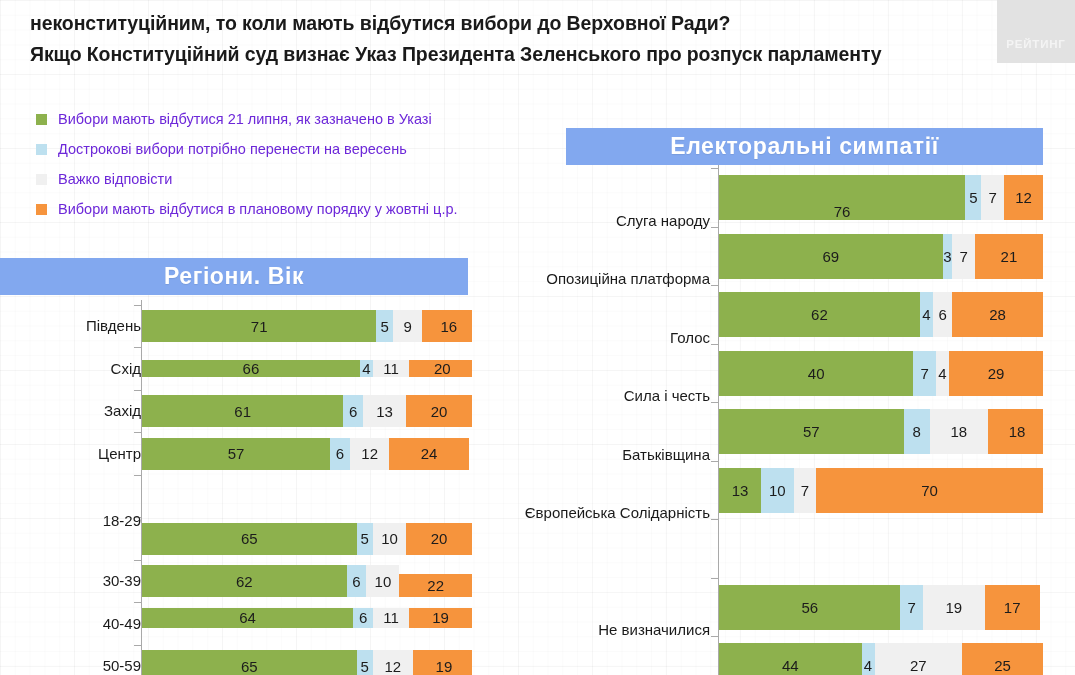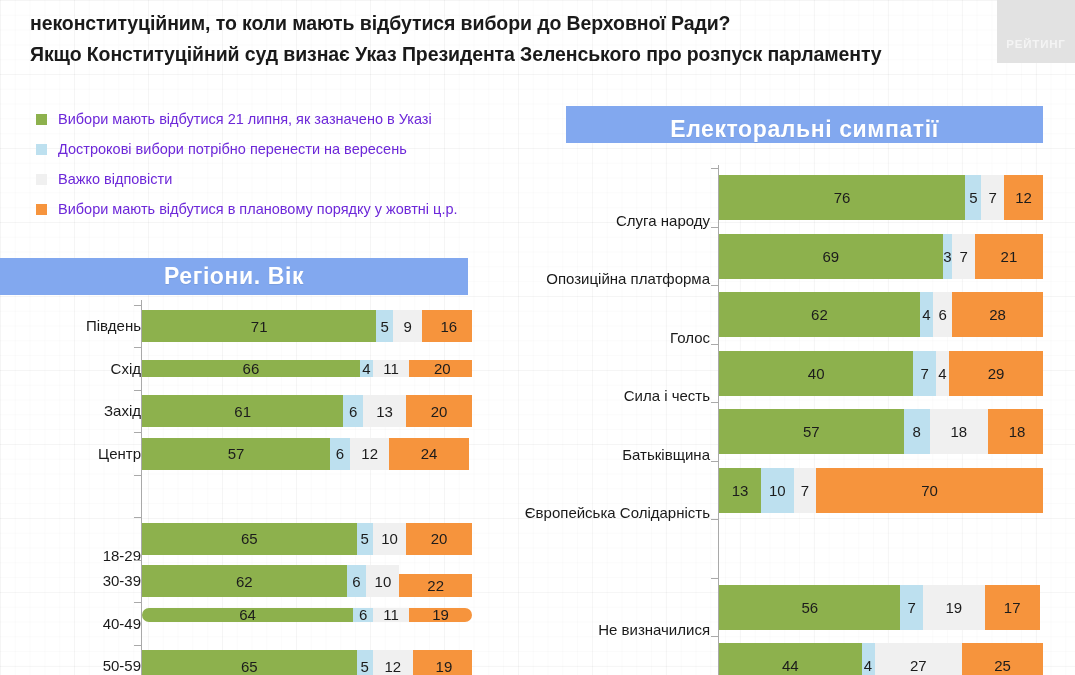--- a/index.html
+++ b/index.html
@@ -98,21 +98,21 @@
     justify-content: center;
   }
   .banner-text {
     color: #ffffff;
     font-weight: bold;
     font-size: 23px;
     letter-spacing: 0.6px;
     text-shadow: 0 1px 1px rgba(0,0,0,0.08);
   }
   #banner-left  { left: 0px;   top: 258px; width: 468px; height: 37px; }
-  #banner-right { left: 566px; top: 106px; width: 477px; height: 37px; align-items: flex-end; }
+  #banner-right { left: 566px; top: 128px; width: 477px; height: 37px; }
 
   
   .chart { position: absolute; }
   #chart-left  { left: 0px;   top: 300px; width: 480px; height: 375px; }
   #chart-right { left: 500px; top: 165px; width: 575px; height: 510px; }
 
   .axis-line {
     position: absolute;
     top: 0;
     bottom: 0;
@@ -268,21 +268,21 @@
         </div>
         <div class="seg seg-2" style="flex: 0 0 12%;">
           <span>12</span>
         </div>
         <div class="seg seg-3" style="flex: 0 0 24%;">
           <span>24</span>
         </div>
       </div>
       <div class="tick" style="top: 174.75px;"></div>
       <div class="tick" style="top: 217.25px;"></div>
-      <div class="row-label" style="top: 248px;">18-29</div>
+      <div class="row-label" style="top: 213px;">18-29</div>
       <div class="bar" style="top: 222.5px; height: 32px;">
         <div class="seg seg-0" style="flex: 0 0 65%;">
           <span>65</span>
         </div>
         <div class="seg seg-1" style="flex: 0 0 5%;">
           <span>5</span>
         </div>
         <div class="seg seg-2" style="flex: 0 0 10%;">
           <span>10</span>
         </div>
@@ -301,21 +301,21 @@
         </div>
         <div class="seg seg-2" style="flex: 0 0 10%;">
           <span>10</span>
         </div>
         <div class="seg seg-3" style="flex: 0 0 22%; margin-top: 9px;">
           <span>22</span>
         </div>
       </div>
       <div class="tick" style="top: 302.25px;"></div>
       <div class="row-label" style="top: 315.5px;">40-49</div>
-      <div class="bar" style="top: 307.5px; height: 14px; border-radius: 15px;">
+      <div class="bar" style="top: 307.5px; height: 20px;">
         <div class="seg seg-0" style="flex: 0 0 64%;">
           <span>64</span>
         </div>
         <div class="seg seg-1" style="flex: 0 0 6%;">
           <span>6</span>
         </div>
         <div class="seg seg-2" style="flex: 0 0 11%;">
           <span>11</span>
         </div>
         <div class="seg seg-3" style="flex: 0 0 19%;">
@@ -338,21 +338,21 @@
           <span>19</span>
         </div>
       </div>
     </div>
 
   <div class="chart" id="chart-right">
     <div class="axis-line"></div>
   <div class="tick" style="top: 3.25px;"></div>
       <div class="row-label" style="top: 24.5px;">Слуга народу</div>
       <div class="bar" style="top: 10px; height: 45px;">
-        <div class="seg seg-0" style="flex: 0 0 76%;">
+        <div class="seg seg-0" style="flex: 0 0 76%; align-items: flex-end;">
           <span>76</span>
         </div>
         <div class="seg seg-1" style="flex: 0 0 5%;">
           <span>5</span>
         </div>
         <div class="seg seg-2" style="flex: 0 0 7%;">
           <span>7</span>
         </div>
         <div class="seg seg-3" style="flex: 0 0 12%;">
           <span>12</span>

